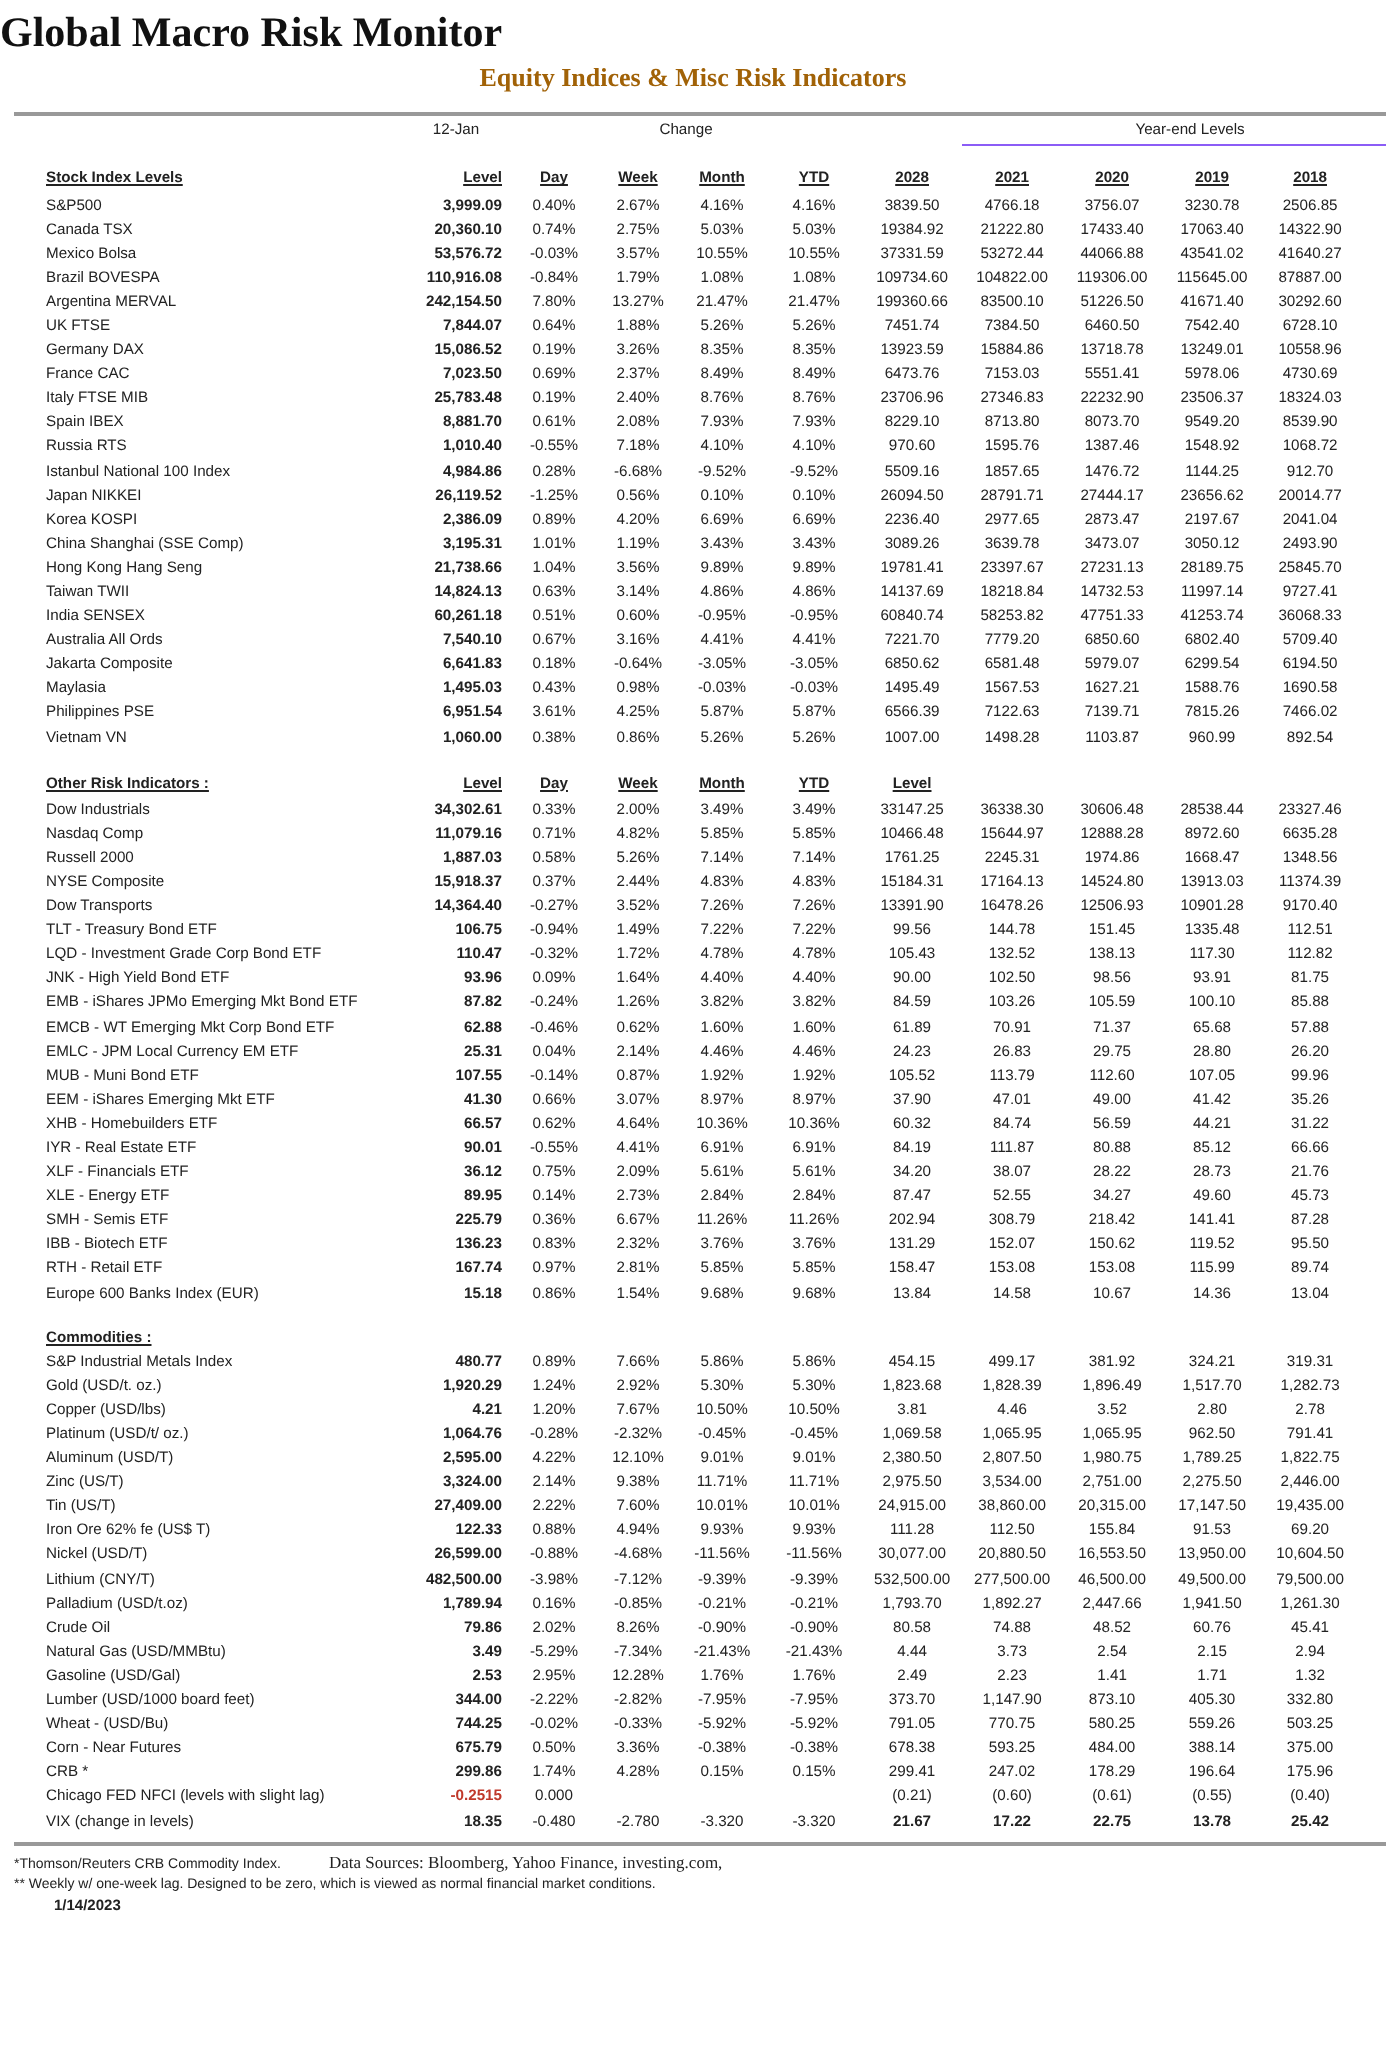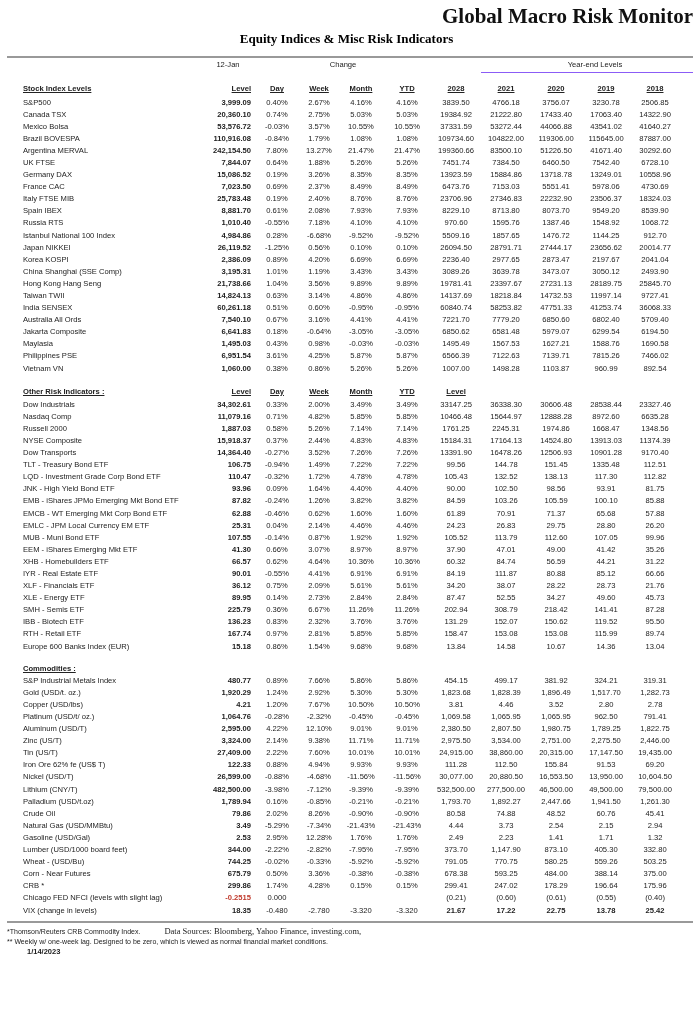--- a/index.html
+++ b/index.html
@@ -1,18 +1,18 @@
 <!DOCTYPE html>
 <html><head>
 <meta charset="utf-8">
 <style>
   html, body { margin:0; padding:0; background:#fff; }
   body { width:693px; height:1024px; overflow:hidden; font-family:"Liberation Sans", sans-serif; color:#222; }
-  .title { text-align:right; font-family:"Liberation Serif", serif; font-weight:bold; font-size:21px; margin-top:4px; line-height:24px; color:#111; }
-  .subtitle { text-align:center; font-family:"Liberation Serif", serif; font-weight:bold; font-size:13px; line-height:18px; margin-top:2px; color:#000000; }
+  .title { text-align:left; font-family:"Liberation Serif", serif; font-weight:bold; font-size:21px; margin-top:4px; line-height:24px; color:#111; }
+  .subtitle { text-align:center; font-family:"Liberation Serif", serif; font-weight:bold; font-size:13px; line-height:18px; margin-top:2px; color:#a16207; }
   .rule { height:2px; background:#999; margin:0 0 0 7px; width:686px; }
   .rule.top { margin-top:8px; }
   table { border-collapse:collapse; table-layout:fixed; width:686px; margin-left:23px; font-size:7.6px; }
   td { padding:0; height:12.1px; line-height:12.1px; white-space:nowrap; overflow:hidden; }
   td.name { text-align:left; }
   td.lvl { text-align:right; font-weight:bold; padding-right:4px; }
   td.pct { text-align:center; }
   td.yr { text-align:center; }
   .hdrrow td { height:14px; }
   .sec td.name { font-weight:bold; text-decoration:underline; }

